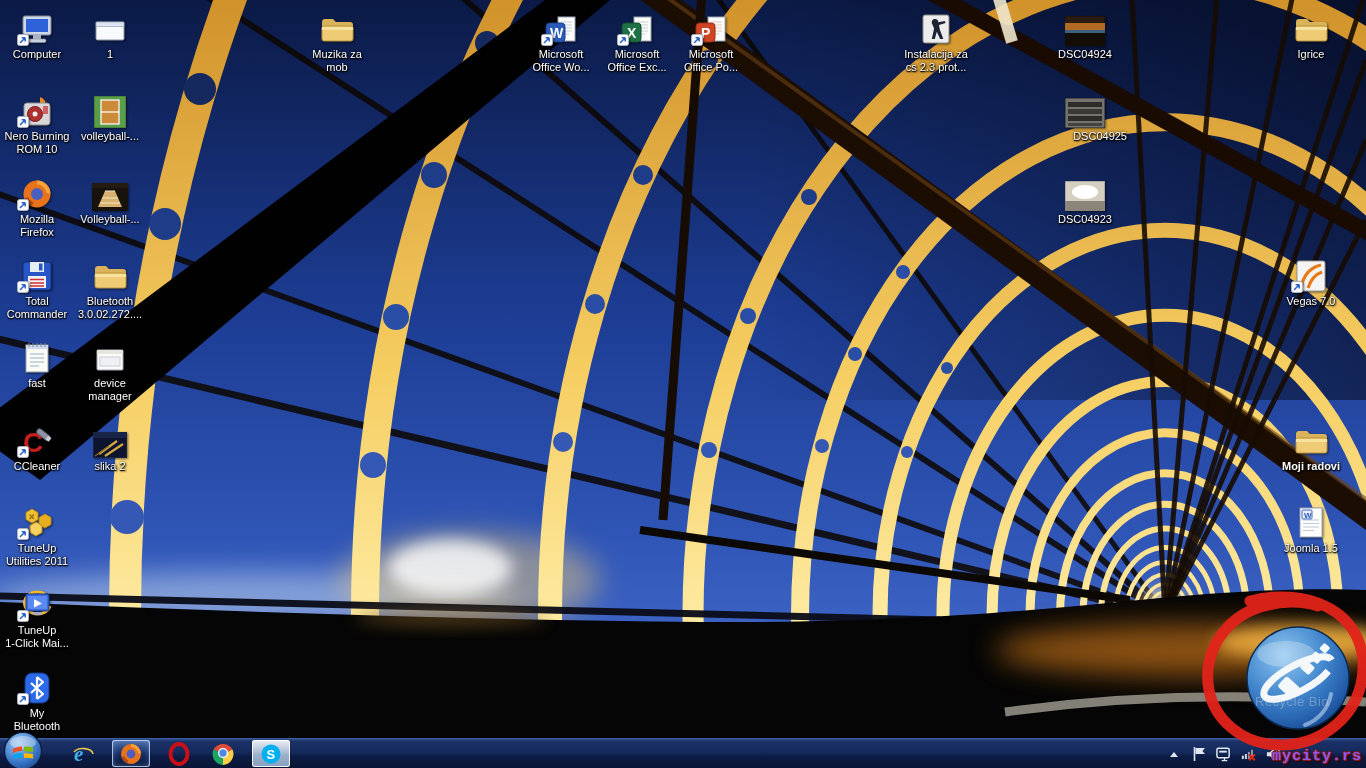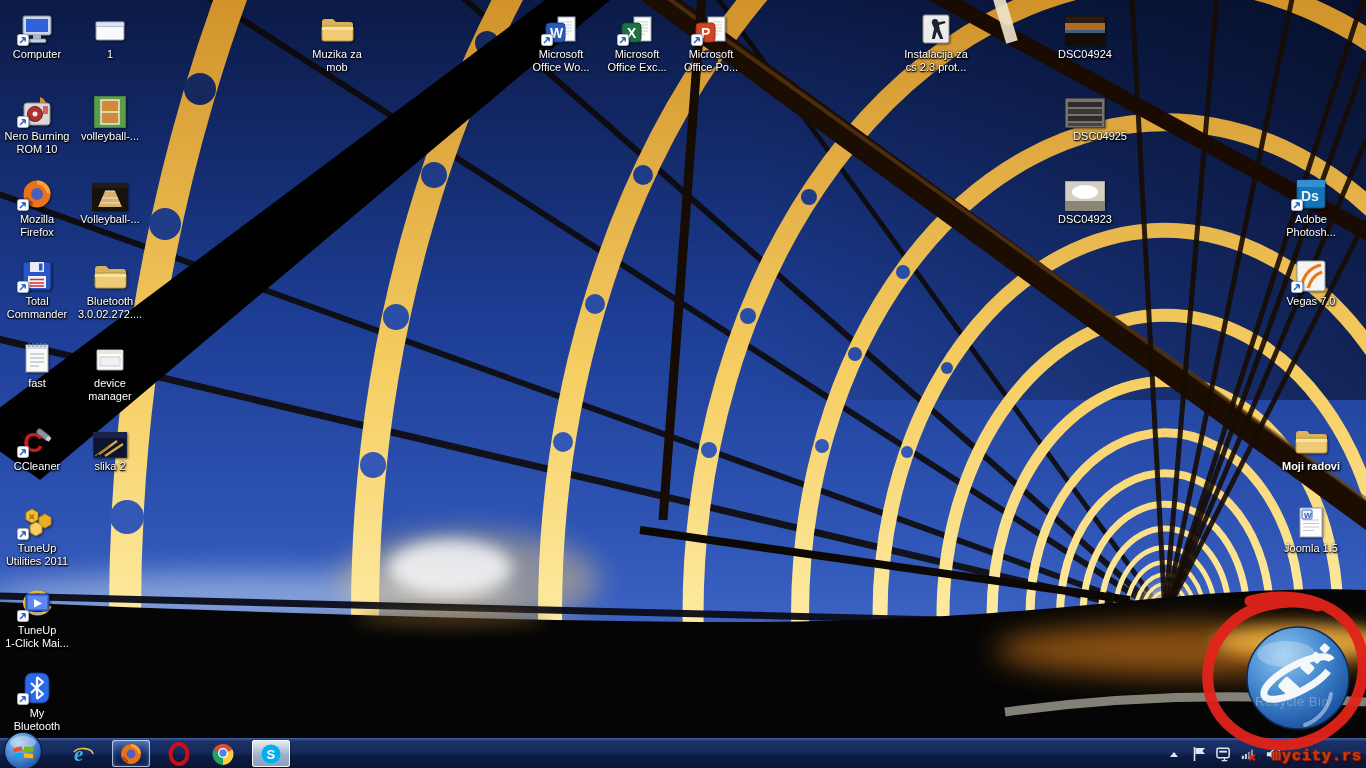--- a/index.html
+++ b/index.html
@@ -22,21 +22,21 @@
   
   #recycle-orb{position:absolute;left:1243px;top:622px;width:110px;height:112px;z-index:2;}
   #orb-faint-label{
     position:absolute;left:12px;top:72px;width:120px;font-size:13px;color:rgba(215,215,215,.38);
     letter-spacing:.5px;pointer-events:none;
   }
   
   #annotation{position:absolute;left:0;top:0;z-index:10;pointer-events:none;}
   #watermark{
     position:absolute;right:4px;bottom:3px;z-index:11;pointer-events:none;
-    font-family:"Liberation Mono",monospace;font-weight:bold;font-size:15px;letter-spacing:1px;color:#c2410c;
+    font-family:"Liberation Mono",monospace;font-weight:bold;font-size:15px;letter-spacing:1px;color:#8b5cf6;
     text-shadow:1px 0 #8e1812,-1px 0 #8e1812,0 1px #8e1812,0 -1px #8e1812,1px 1px #6e0f0a,2px 2px 2px rgba(60,0,0,.8);
   }
   
   #taskbar{
     position:absolute;left:0;bottom:0;width:1366px;height:30px;z-index:6;
     background:linear-gradient(#31528f 0%,#1b3268 8%,#152a5c 45%,#0c1c44 60%,#091534 100%);
     border-top:1px solid #3b5c9e;box-sizing:border-box;
     display:flex;align-items:center;
   }
   #start-button{width:46px;height:44px;margin-top:-14px;position:relative;flex:0 0 auto;background:none;border:none;padding:0;cursor:pointer;}
@@ -267,20 +267,30 @@
       <div class="icon-box">
         <svg width="40" height="30" viewBox="0 0 40 30">
           <rect width="40" height="30" fill="#2a1c10" stroke="#111"></rect>
           <rect y="17" width="40" height="13" fill="#140d06"></rect>
           <rect y="7" width="40" height="7" fill="#c87828" opacity="0.85"></rect>
           <rect y="14" width="40" height="3" fill="#4a90c8" opacity="0.6"></rect>
         </svg>
       </div>
       <div class="icon-label">DSC04924</div>
     </div>
+    <div class="icon-cell" style="left: 1269px; top: 8px;">
+      <div class="icon-box">
+        <svg width="36" height="32" viewBox="0 0 36 32">
+          <path d="M3 8q0-3 3-3h8l3 3h14q3 0 3 3v2H3z" fill="#d9b25a" stroke="#a8athletic" stroke-width="0"></path>
+          <rect x="3" y="12" width="31" height="15" rx="2" fill="#eecb74" stroke="#b9953f" stroke-width="1"></rect>
+          <path d="M3 13h31v3H3z" fill="#f7e2a0"></path>
+        </svg>
+      </div>
+      <div class="icon-label">Igrice</div>
+    </div>
     <div class="icon-cell" style="left: -5px; top: 90px;">
       <div class="icon-box">
         <svg width="36" height="34" viewBox="0 0 36 34">
           <path d="M21 3q7 2 5 10l-5-4z" fill="#e88a20"></path>
           <rect x="5" y="9" width="26" height="22" rx="3" fill="#d8d8d8" stroke="#909090"></rect>
           <circle cx="16" cy="20" r="7.5" fill="#b03030" stroke="#7a1d1d"></circle>
           <circle cx="16" cy="20" r="2.5" fill="#eee"></circle>
           <rect x="24" y="12" width="5" height="8" fill="#c44" opacity="0.8"></rect>
         </svg>
         <span class="shortcut-ov">
@@ -346,37 +356,20 @@
     </div>
     <div class="icon-cell" style="left: 1043px; top: 173px;">
       <div class="icon-box">
         <svg width="40" height="30" viewBox="0 0 40 30">
           <rect width="40" height="30" fill="#d4cfc1" stroke="#888"></rect>
           <ellipse cx="20" cy="11" rx="13" ry="7" fill="#ffffff"></ellipse>
           <rect y="20" width="40" height="10" fill="#8a8578"></rect>
         </svg>
       </div>
       <div class="icon-label">DSC04923</div>
-    </div>
-    <div class="icon-cell" style="left: 1269px; top: 173px;">
-      <div class="icon-box">
-        <svg width="34" height="34" viewBox="0 0 34 34">
-          <rect x="3" y="3" width="28" height="28" rx="2.5" fill="#1573b8" stroke="#0c4a7a"></rect>
-          <path d="M3 3h28v7H3z" fill="#3a97d8" opacity="0.8"></path>
-          <text x="7" y="24" font-size="14" font-weight="bold" fill="#eaf4fc" font-family="Liberation Sans,sans-serif">Ds</text>
-        </svg>
-        <span class="shortcut-ov">
-          <svg width="12" height="12" viewBox="0 0 12 12">
-            <rect x="0.5" y="0.5" width="11" height="11" rx="2" fill="#fff" stroke="#a8b2c4"></rect>
-            <path d="M3 9L8.2 3.8M8.2 3.8H4.6M8.2 3.8v3.6" stroke="#2a62c8" stroke-width="1.5" fill="none"></path>
-          </svg>
-        </span>
-      </div>
-      <div class="icon-label">Adobe
-Photosh...</div>
     </div>
     <div class="icon-cell" style="left: -5px; top: 255px;">
       <div class="icon-box">
         <svg width="34" height="34" viewBox="0 0 34 34">
           <rect x="3" y="3" width="28" height="28" rx="2.5" fill="#2855c8" stroke="#14306e"></rect>
           <rect x="10" y="3" width="14" height="10" fill="#e8ecf4"></rect>
           <rect x="19" y="4.5" width="3.5" height="7" fill="#2855c8"></rect>
           <rect x="8" y="17" width="18" height="12" fill="#f0f2f6"></rect>
           <path d="M10 20.5h14M10 24h14M10 27h14" stroke="#d03030" stroke-width="1.7"></path>
         </svg>

